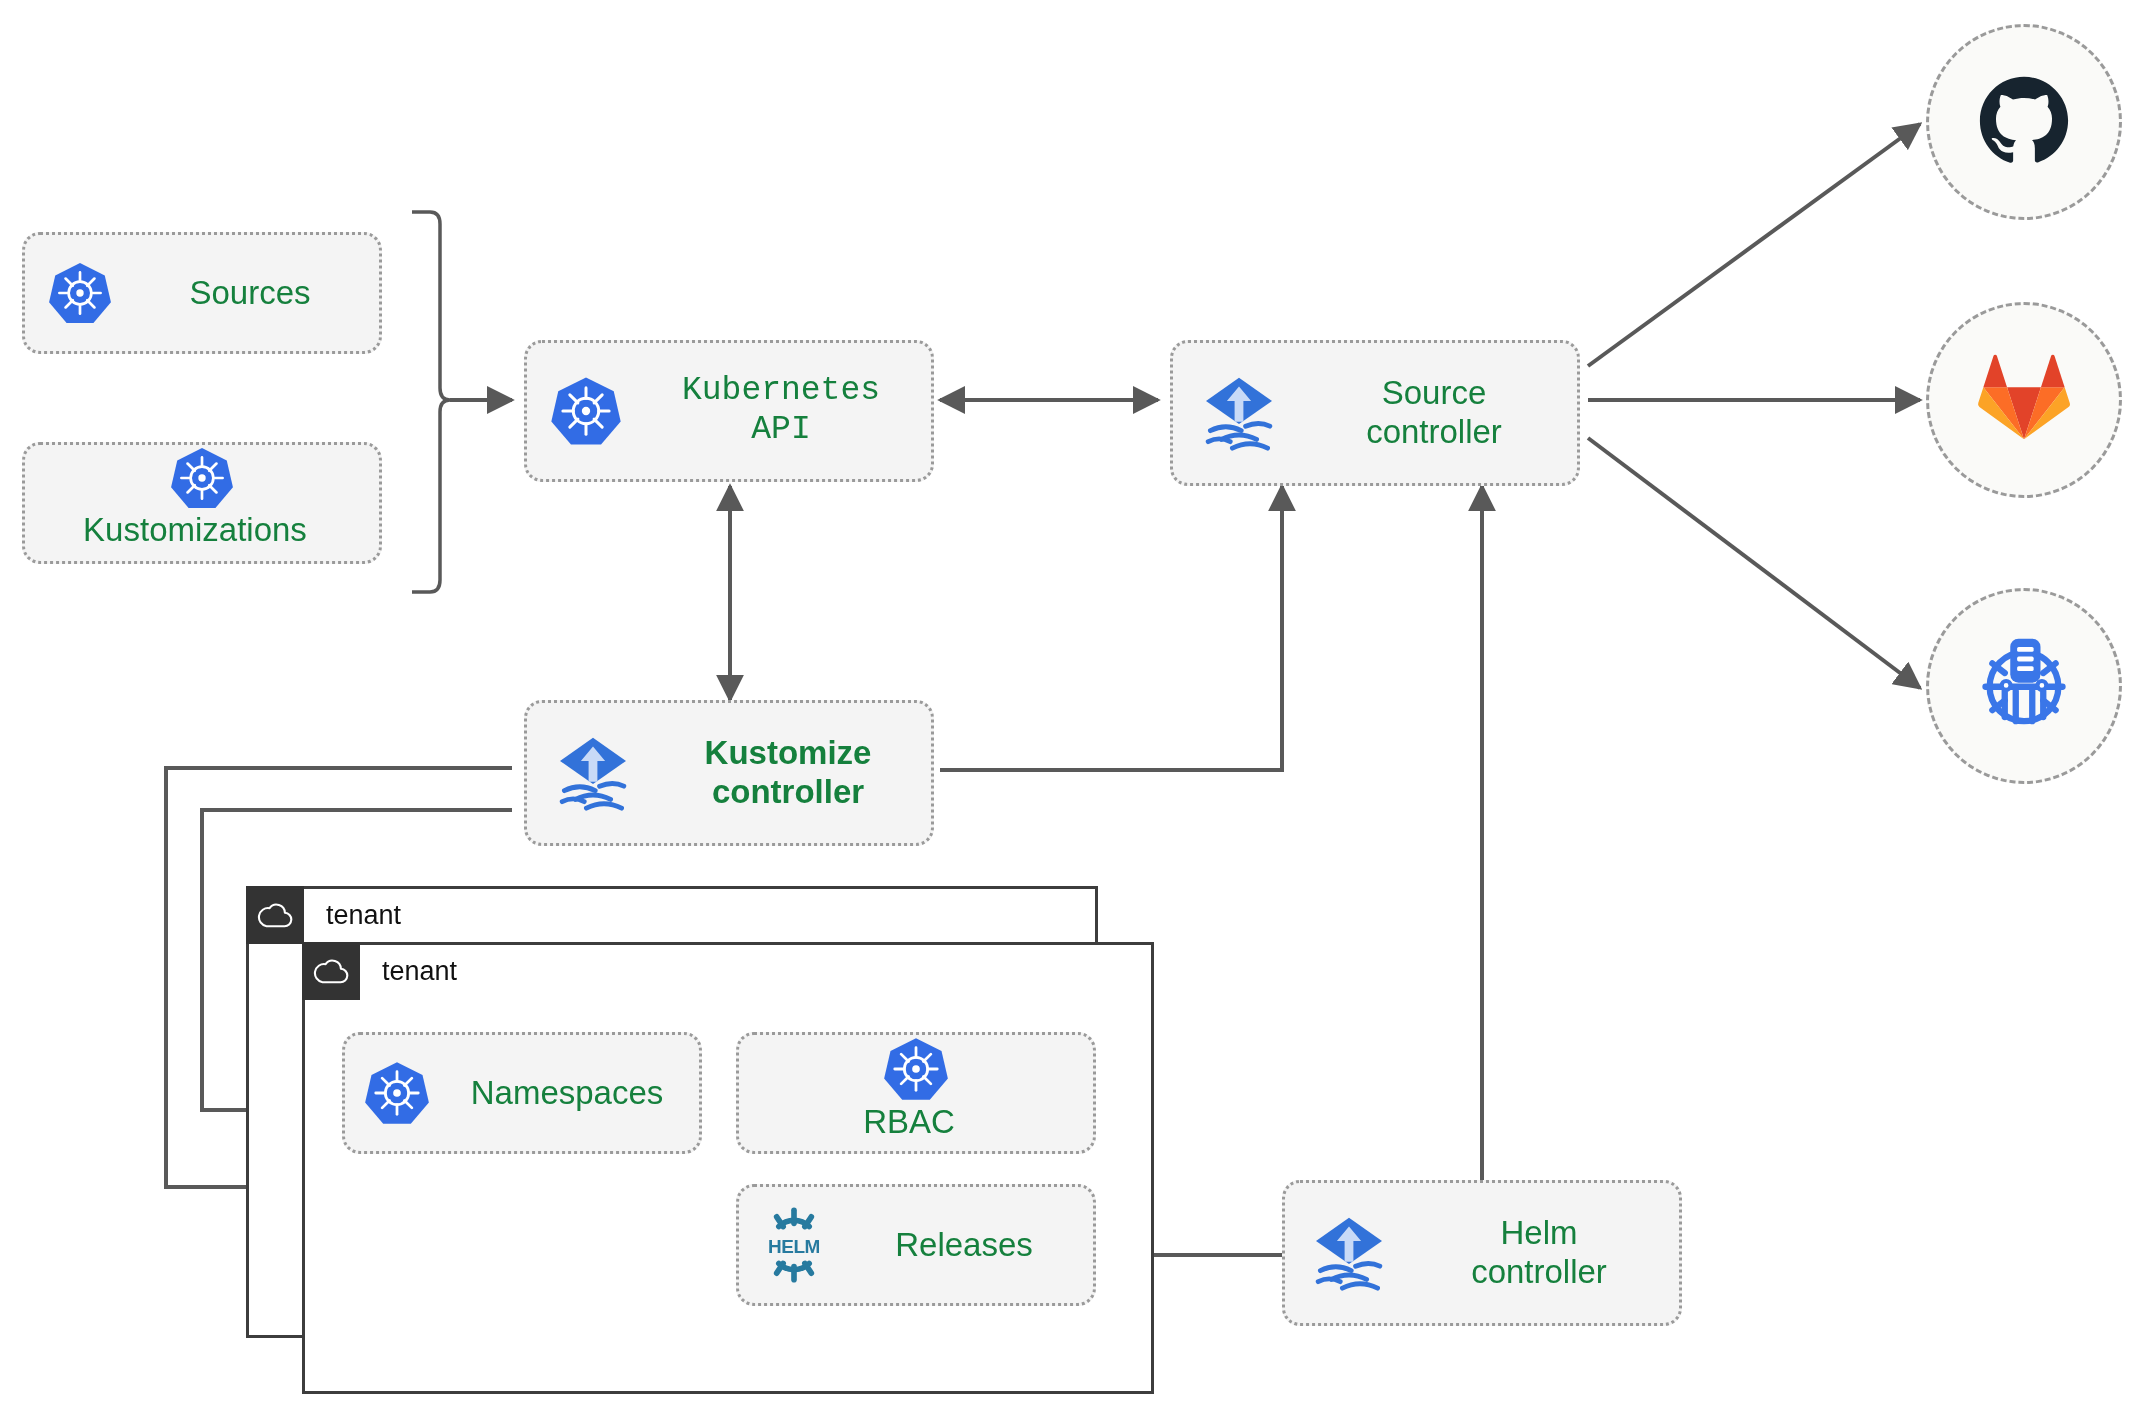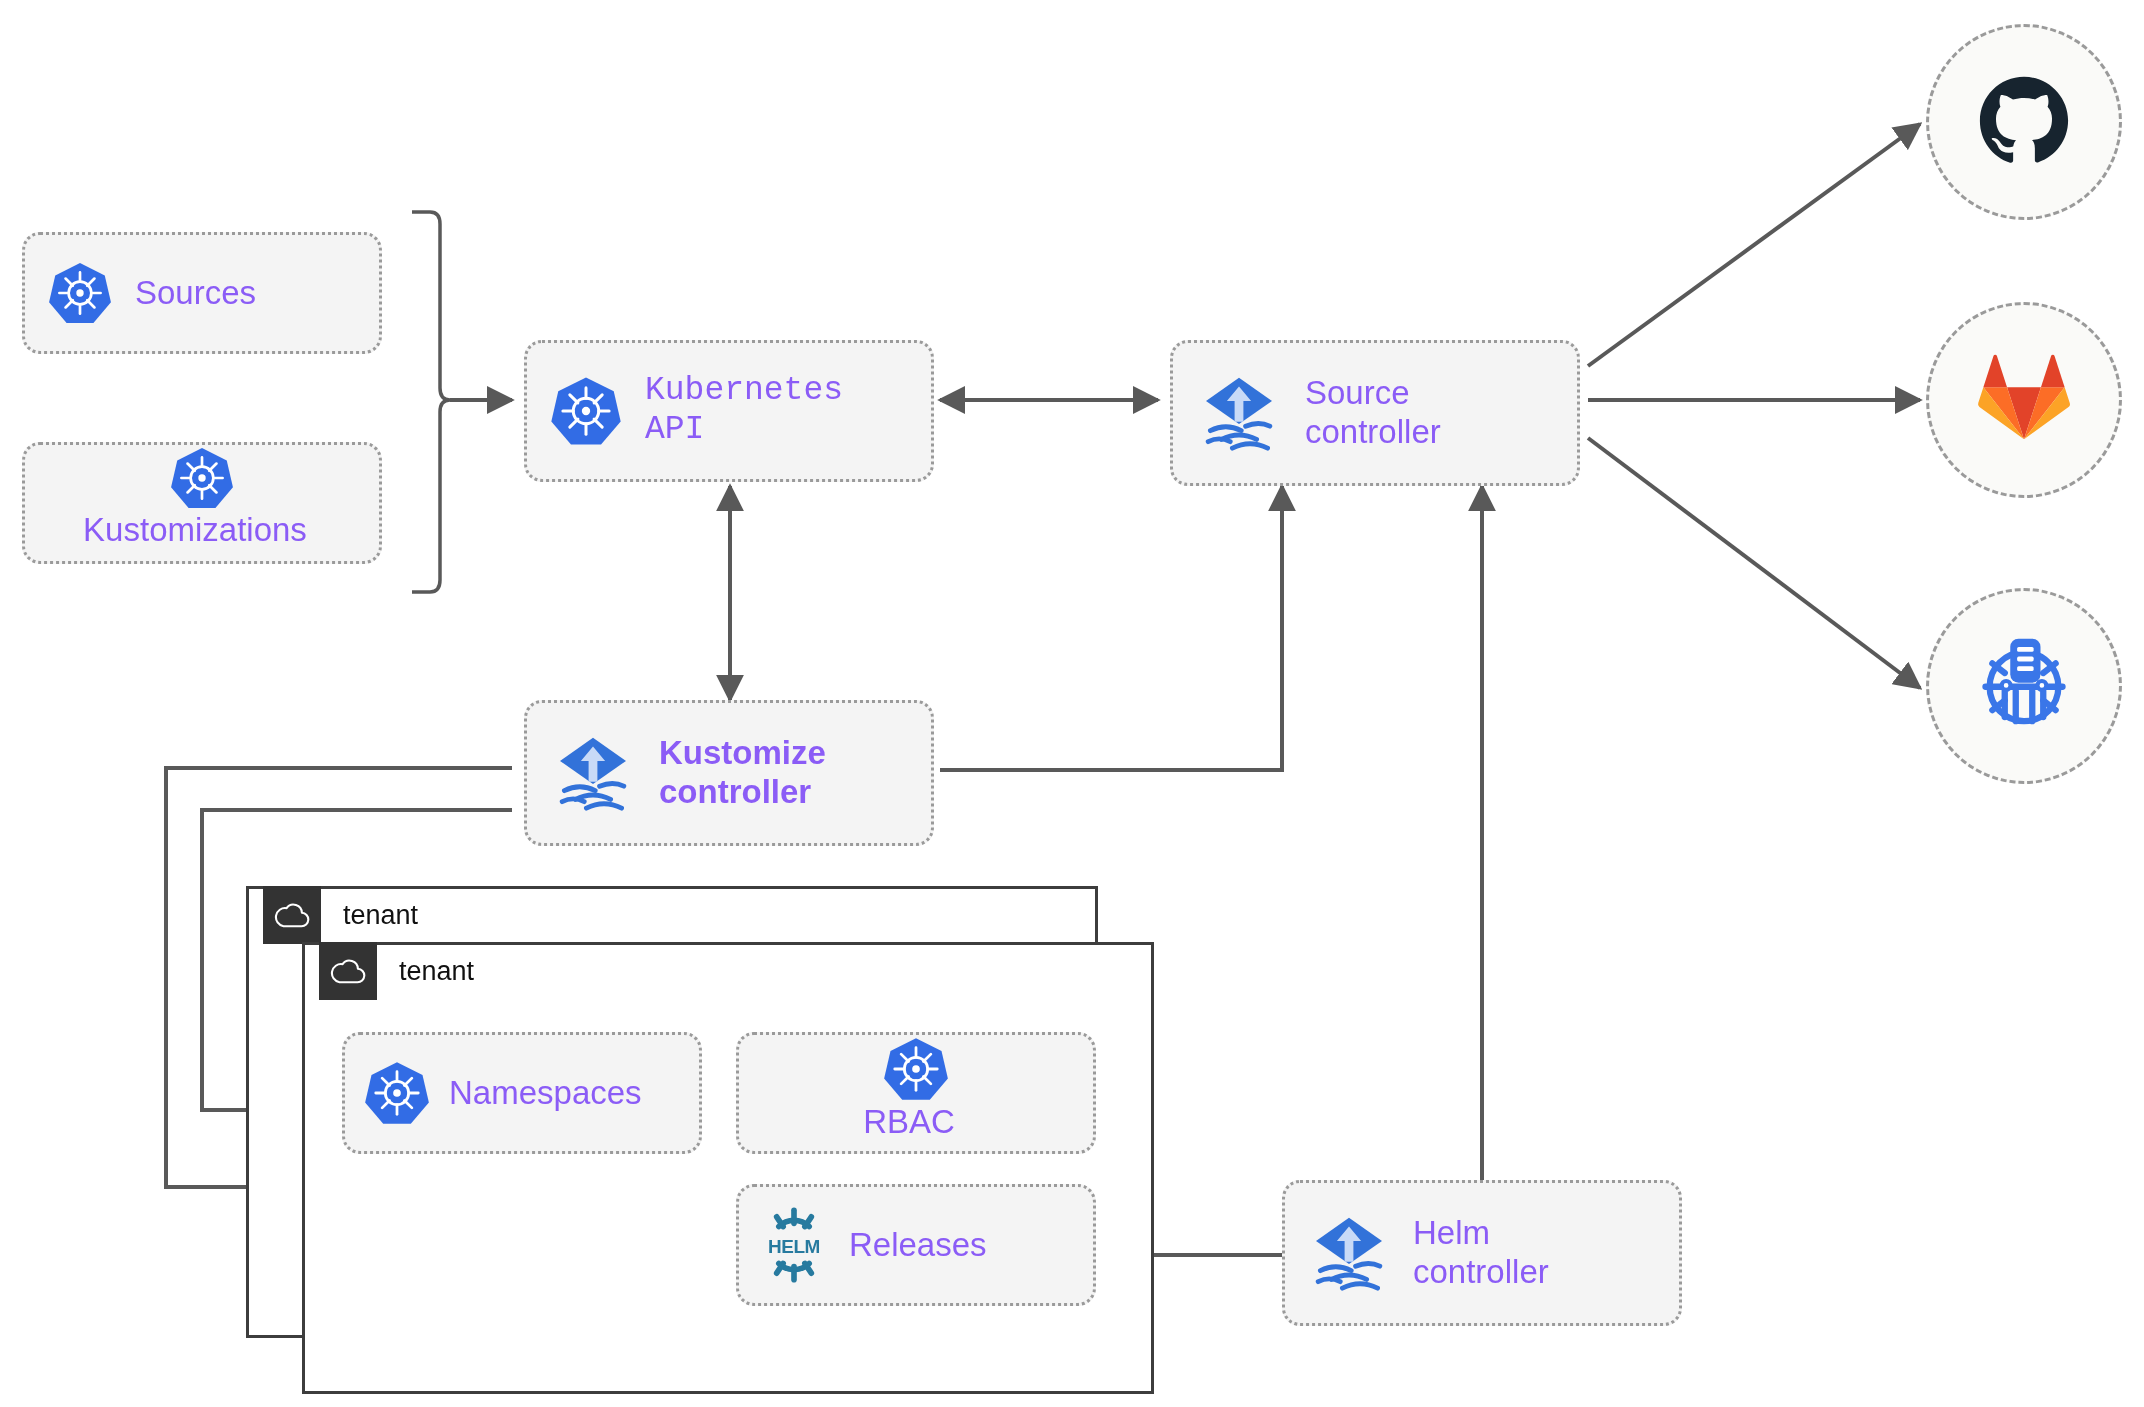--- a/index.html
+++ b/index.html
@@ -38,23 +38,24 @@
     justify-content: flex-start;
   }
   .node .ic {
     flex: 0 0 auto;
     display: flex;
     align-items: center;
     justify-content: center;
   }
   .node .lbl {
     flex: 1 1 auto;
+    text-align: center;
     font-size: 33px;
     line-height: 1.18;
-    color: #8b5cf6;
+    color: #15803d;
     white-space: pre-line;
     padding-right: 14px;
   }
   
   .circle-node {
     position: absolute;
     box-sizing: border-box;
     border: 3px dashed #9a9a9a;
     border-radius: 50%;
     background: #fafaf8;
@@ -69,21 +70,20 @@
     background: #ffffff;
     border: 3px solid #3d3d3d;
   }
   .tenant-head {
     position: absolute;
     left: -3px;
     top: -3px;
     height: 58px;
     display: flex;
     align-items: center;
-    padding-left: 17px;
   }
   .tenant-badge {
     width: 58px;
     height: 58px;
     background: #333333;
     display: flex;
     align-items: center;
     justify-content: center;
     flex: 0 0 auto;
   }

